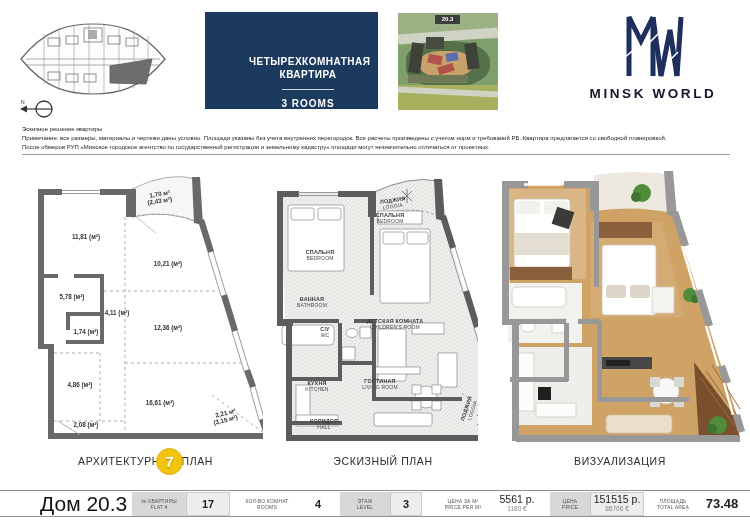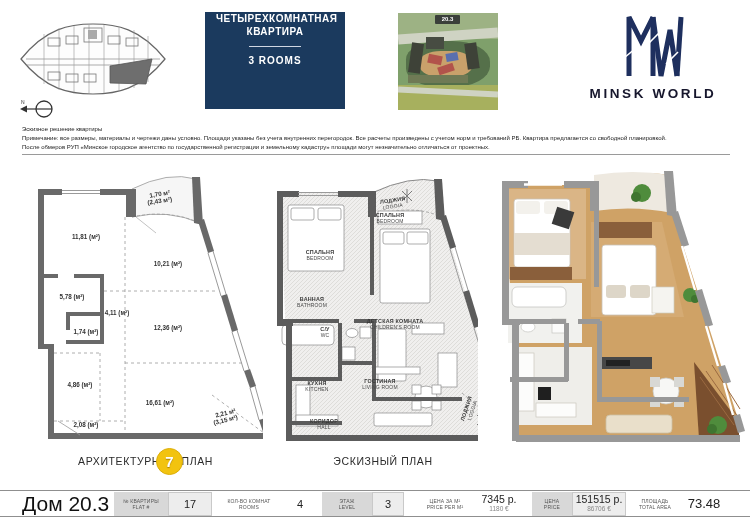--- a/index.html
+++ b/index.html
@@ -2,21 +2,21 @@
 <html><head>
 <meta charset="utf-8">
 <style>
   html,body{margin:0;padding:0;background:#e8e8e8;}
   .sheet{position:relative;width:750px;height:530px;background:#ffffff;overflow:hidden;
          font-family:"Liberation Sans","DejaVu Sans",sans-serif;}
   .abs{position:absolute;}
 
   
   .title-box{left:205px;top:12px;width:140px;height:97px;background:#1b3a5e;color:#fff;
-             display:flex;flex-direction:column;align-items:center;justify-content:flex-start;text-align:center;}
+             display:flex;flex-direction:column;align-items:center;justify-content:flex-end;text-align:center;padding-left:33px;}
   .title-box .ru{font-size:10px;font-weight:700;letter-spacing:.5px;line-height:13px;width:118px;}
   .title-box .divider{width:52px;height:1px;background:#cfd6e2;margin:8px 0;}
   .title-box .en{font-size:10px;font-weight:700;letter-spacing:1px;}
 
   .aerial{left:398px;top:13px;width:100px;height:97px;background:#7fa06b;overflow:hidden;}
   .aerial .blob{position:absolute;}
   .aerial-badge{position:absolute;left:37px;top:2px;width:25px;height:9px;background:#3a3f3a;color:#fff;
                 font-size:6px;line-height:9px;text-align:center;border-radius:1px;font-weight:700;}
 
   .logo{left:588px;top:14px;width:130px;height:92px;display:flex;flex-direction:column;align-items:center;}
@@ -29,25 +29,25 @@
   
   .plan-caption{top:455px;text-align:center;font-size:10.5px;letter-spacing:.6px;color:#2b2b2b;}
   .stamp-circle{left:156px;top:448px;width:25px;height:25px;border-radius:50%;background:#f2c30f;
                 border:1px solid #dcae09;color:#fff;font-size:15px;font-weight:800;display:flex;
                 align-items:center;justify-content:center;z-index:6;text-shadow:0 1px 1px #a87f05;}
   .stamp-text{left:44px;top:461px;font-size:21px;font-weight:800;color:#f0c413;letter-spacing:1px;
               text-shadow:0 0 1px #fff;z-index:5;}
 
   
   .footer-bar{left:0;top:490px;width:750px;height:27px;border-top:1px solid #8f8f8f;border-bottom:1px solid #8f8f8f;
-              display:flex;align-items:center;padding-left:22px;box-sizing:border-box;}
+              display:flex;align-items:center;padding-left:40px;box-sizing:border-box;}
   .house{width:92px;font-size:21px;color:#111;}
   .cell{height:24px;display:flex;flex-direction:column;align-items:center;justify-content:center;box-sizing:border-box;}
   .cell .lr{font-size:5px;color:#555;letter-spacing:.2px;line-height:6px;text-align:center;}
-  .cell .big{font-size:11px;color:#222;}
+  .cell .big{font-size:11px;color:#222;font-weight:bold;}
   .cell .byn{font-size:10.5px;color:#222;line-height:11px;}
   .cell .eur{font-size:6.5px;color:#888;line-height:8px;}
   .glab{background:#d8d8d8;}
   .gval{background:#ededed;border:1px solid #c9c9c9;}
   .gap8{width:8px;} .gap12{width:12px;} .gap6{width:6px;}
 
   svg text{font-family:"Liberation Sans","DejaVu Sans",sans-serif;}
   .m-lbl{font-size:6.3px;fill:#333;font-weight:600;text-anchor:middle;}
   .r-ru{font-size:5.4px;fill:#3a3a3a;font-weight:700;text-anchor:middle;letter-spacing:.2px;}
   .r-en{font-size:5px;fill:#4a4a4a;text-anchor:middle;letter-spacing:.2px;}
@@ -391,20 +391,21 @@
     <g stroke="#ffffff" stroke-width="2.4">
       <line x1="30" y1="17.5" x2="68" y2="17.5"></line>
       <line x1="188" y1="79" x2="201" y2="123"></line>
       <line x1="212" y1="159" x2="224" y2="199"></line>
       <line x1="230" y1="216" x2="239" y2="248"></line>
     </g>
   </svg>
 
   <div class="abs plan-caption" style="left:28px;width:235px;">АРХИТЕКТУРНЫЙ ПЛАН</div>
   <div class="abs plan-caption" style="left:280px;width:206px;">ЭСКИЗНЫЙ ПЛАН</div>
+  <div class="abs plan-caption" style="left:494px;width:252px;">ВИЗУАЛИЗАЦИЯ</div>
 
   <div class="abs stamp-circle">7</div>
 
   <div class="abs footer-bar">
     <div class="house">Дом 20.3</div>
 
     <div class="cell glab" style="width:54px">
       <span class="lr">№ КВАРТИРЫ</span>
         <span class="lr">FLAT #</span>
     </div>
@@ -428,21 +429,21 @@
     <div class="cell gval" style="width:32px">
       <span class="big">3</span>
     </div>
     <div class="gap12"></div>
 
     <div class="cell" style="width:58px">
       <span class="lr">ЦЕНА ЗА М²</span>
         <span class="lr">PRICE PER M²</span>
     </div>
     <div class="cell" style="width:50px">
-      <span class="byn">7345 р.</span>
+      <span class="byn">5561 р.</span>
         <span class="eur">1180 €</span>
     </div>
     <div class="gap8"></div>
 
     <div class="cell glab" style="width:40px">
       <span class="lr">ЦЕНА</span>
         <span class="lr">PRICE</span>
     </div>
     <div class="cell gval" style="width:54px">
       <span class="byn">151515 р.</span>

